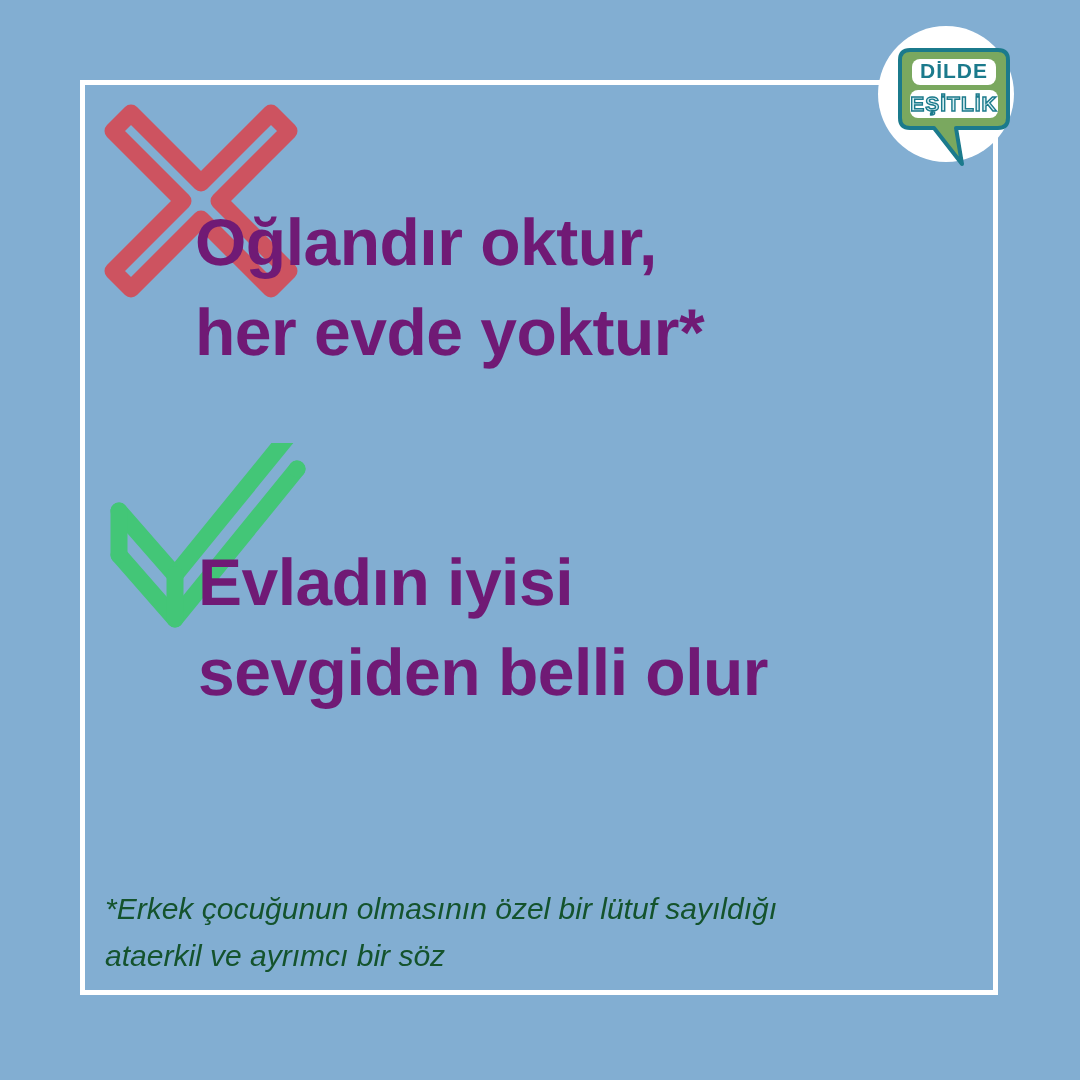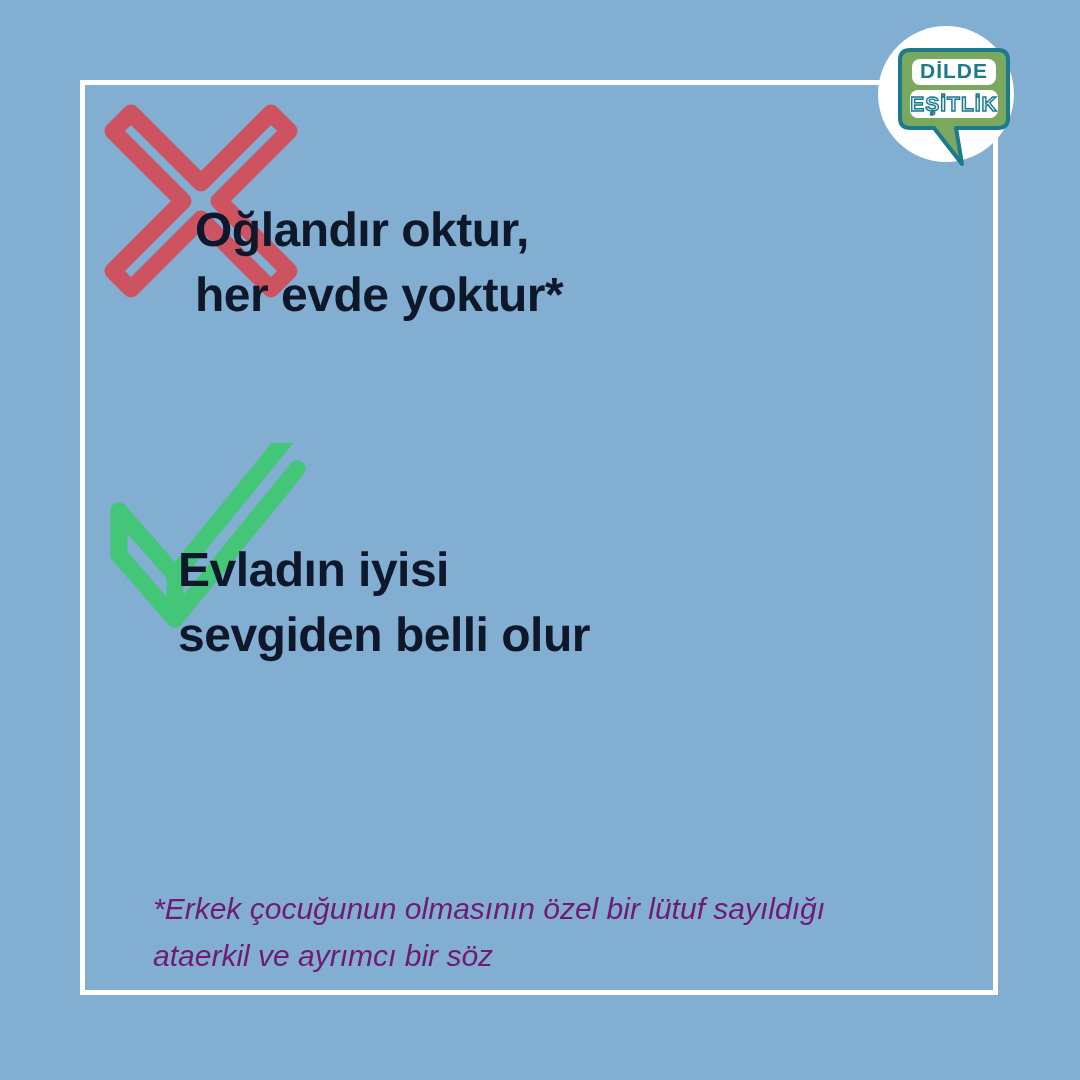--- a/index.html
+++ b/index.html
@@ -54,52 +54,51 @@
     position: absolute;
     left: 103px;
     top: 443px;
     width: 210px;
     height: 196px;
   }
 
   
   .headline {
     position: absolute;
-    color: #0f172a;
+    color: #701a75;
     font-weight: 700;
-    font-size: 48px;
+    font-size: 66px;
     line-height: 1.36;
     letter-spacing: -0.5px;
     white-space: pre-line;
     text-rendering: geometricPrecision;
   }
   #headline-negative {
     left: 195px;
     top: 198px;
     width: 760px;
   }
   #headline-positive {
-    left: 178px;
+    left: 198px;
     top: 538px;
     width: 780px;
   }
 
   
   #footnote {
     position: absolute;
     left: 105px;
     top: 886px;
     width: 820px;
-    color: #701a75;
+    color: #14532d;
     font-size: 30px;
     font-style: italic;
     font-weight: 400;
     line-height: 1.56;
     white-space: pre-line;
-    margin-left: 48px;
   }
 </style>
 </head>
 <body>
 
 <div id="poster">
 
   <div id="frame"></div>
 
   <div id="x-mark">

